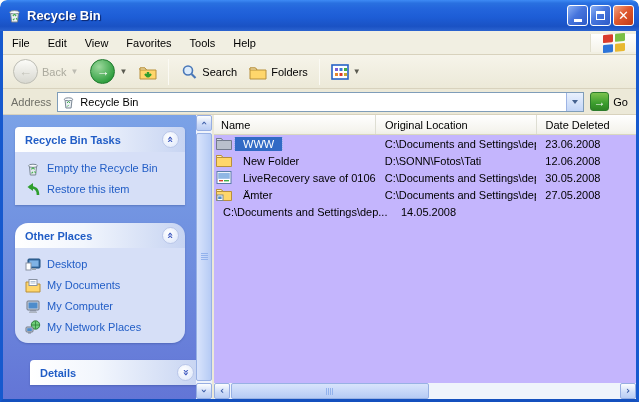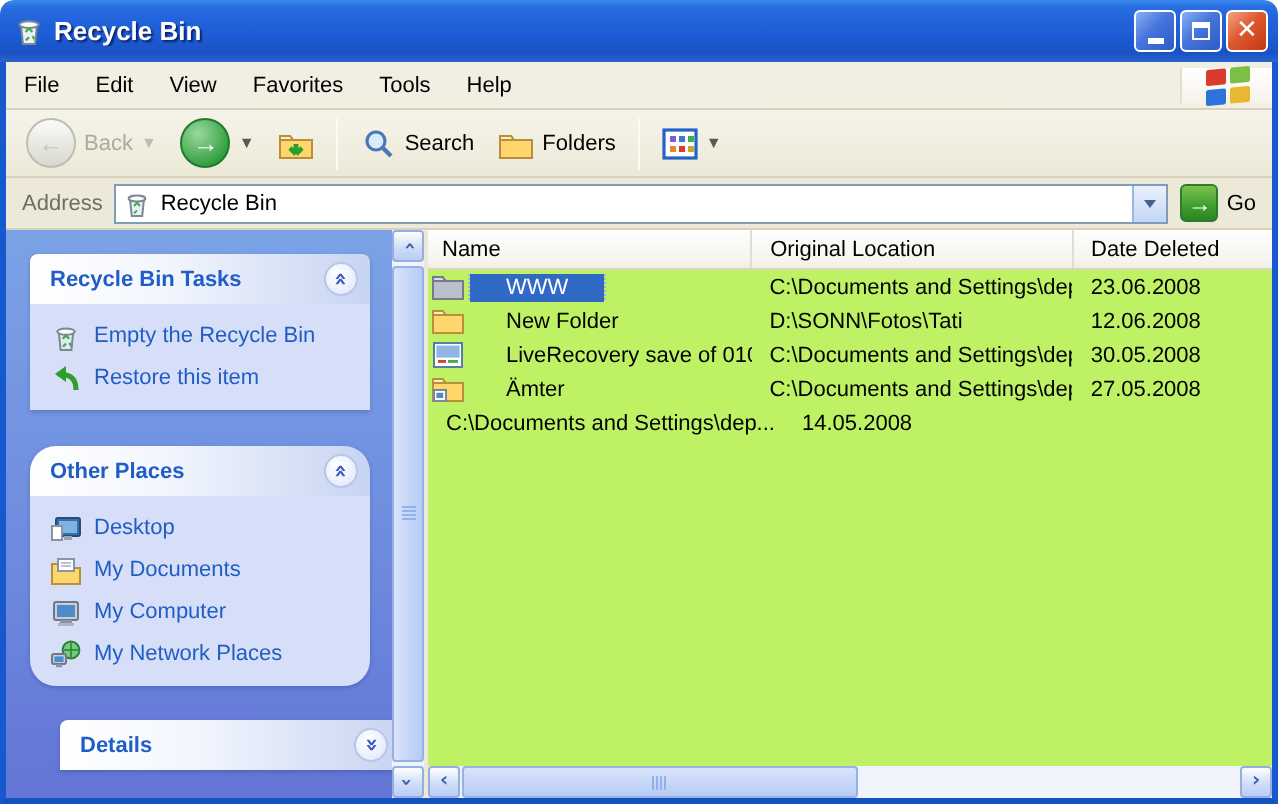--- a/index.html
+++ b/index.html
@@ -92,35 +92,35 @@
     border:1px solid #97AEE2;border-radius:2px;display:flex;align-items:center;justify-content:center;}
   .sb-g{display:inline-block;color:#3E5FA9;font-weight:bold;font-size:10px;line-height:1;font-family:"DejaVu Sans",sans-serif;}
   .sb-g.up{transform:rotate(90deg);} .sb-g.down{transform:rotate(-90deg);}
   .v-track{flex:1;position:relative;margin:0;}
   .v-thumb{position:absolute;left:0;top:2px;bottom:2px;width:16px;border-radius:2px;
     background:linear-gradient(90deg,#D9E4FC,#B6CBF5);border:1px solid #98B1E4;}
   .v-thumb::after{content:"";position:absolute;left:4px;top:50%;margin-top:-4px;width:7px;height:8px;
     background:repeating-linear-gradient(180deg,#93B2EC 0 1px,transparent 1px 2px);}
   .gap2{width:2px;background:#ECE9D8;flex:0 0 auto;}
   
-  .listview{flex:1;background:#bef264;display:flex;flex-direction:column;overflow:hidden;}
+  .listview{flex:1;background:#c4b5fd;display:flex;flex-direction:column;overflow:hidden;}
   .list-header{height:20px;display:flex;flex:0 0 auto;background:linear-gradient(180deg,#FFFFFF,#F5F4EE 80%,#EFEEE5);
     border-bottom:1px solid #D8D7BF;}
   .hcell{display:flex;align-items:center;border-right:1px solid #DEDED3;white-space:nowrap;overflow:hidden;}
   .hcell.c-name{width:180px;padding-left:7px;}
   .hcell.c-loc{width:178px;padding-left:9px;}
   .hcell.c-date{width:110px;padding-left:9px;border-right:none;}
   .rows{flex:1;overflow:hidden;}
   .row{height:17px;display:flex;align-items:center;}
   .cell{white-space:nowrap;overflow:hidden;}
   .cell.c-name{width:180px;display:flex;align-items:center;padding-left:2px;}
   .cell.c-loc{width:178px;padding-left:9px;}
   .cell.c-date{width:110px;padding-left:9px;}
   .fico{width:16px;height:13px;margin-right:3px;flex:0 0 auto;position:relative;}
-  .fname{padding:0 18px;line-height:14px;}
+  .fname{padding:0 8px;line-height:14px;}
   .fname.selected{background:#316AC5;color:#fff;outline:1px dotted #9CB8E8;}
   .hscroll{height:16px;flex:0 0 auto;display:flex;background:#EFF3FB;}
   .h-track{flex:1;position:relative;}
   .h-thumb{position:absolute;top:0;left:1px;width:198px;height:16px;border-radius:2px;
     background:linear-gradient(180deg,#D9E4FC,#B6CBF5);border:1px solid #98B1E4;}
   .h-thumb::after{content:"";position:absolute;top:4px;left:50%;margin-left:-4px;width:8px;height:7px;
     background:repeating-linear-gradient(90deg,#93B2EC 0 1px,transparent 1px 2px);}
 </style>
 </head>
 <body>

